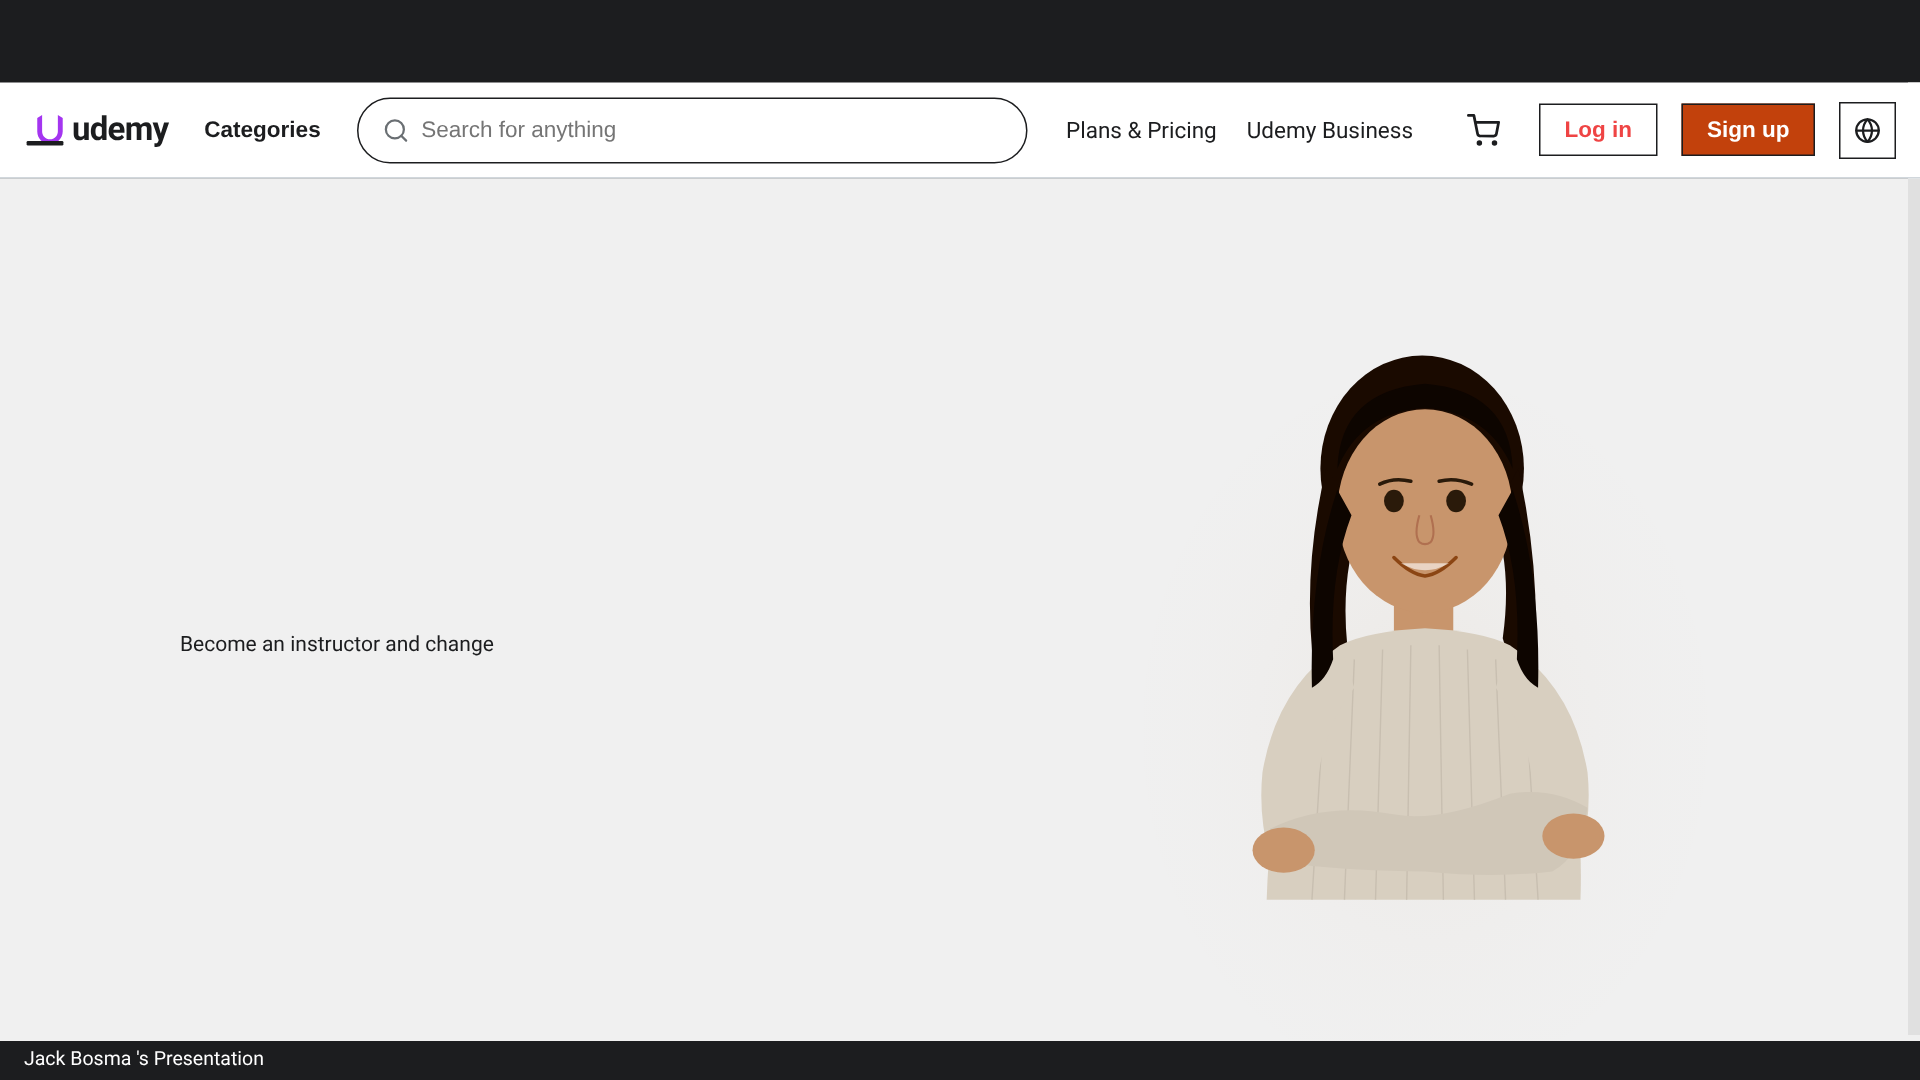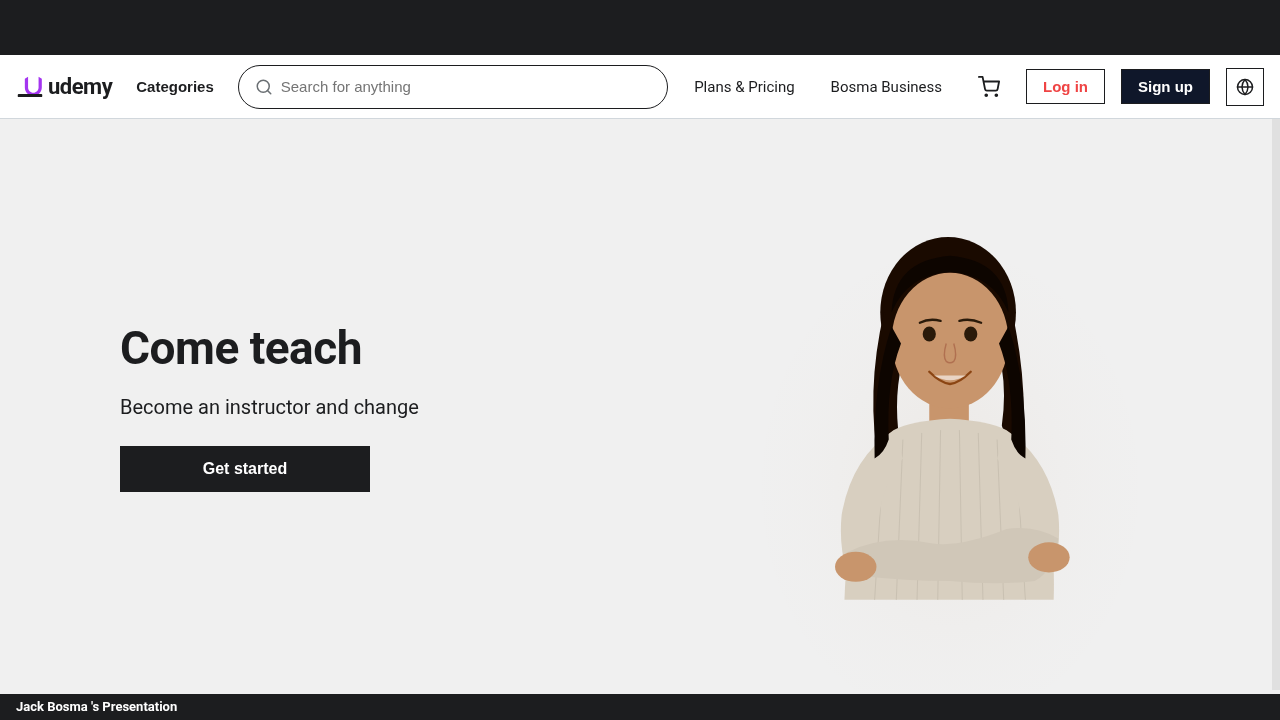--- a/index.html
+++ b/index.html
@@ -92,21 +92,21 @@
       outline: none;
       font-size: 15px;
       color: #c2410c;
       flex: 1;
       background: transparent;
     }
 
     .nav-links {
       display: flex;
       align-items: center;
-      gap: 16px;
+      gap: 0;
       flex-shrink: 0;
     }
 
     .nav-link {
       background: none;
       border: none;
       font-size: 15px;
       color: #1c1d1f;
       cursor: pointer;
       padding: 4px 10px;
@@ -131,21 +131,21 @@
       color: #ef4444;
       font-size: 15px;
       font-weight: 700;
       padding: 8px 16px;
       cursor: pointer;
       white-space: nowrap;
     }
 
     .signup-btn {
       border: 1.5px solid #1c1d1f;
-      background: #0f172a;
+      background: #c2410c;
       color: #fff;
       font-size: 15px;
       font-weight: 700;
       padding: 8px 16px;
       cursor: pointer;
       white-space: nowrap;
     }
 
     .globe-btn {
       background: none;
@@ -179,21 +179,21 @@
     .hero-title {
       font-size: 46px;
       font-weight: 700;
       color: #1c1d1f;
       line-height: 1.2;
       margin-bottom: 16px;
       letter-spacing: -0.5px;
     }
 
     .hero-subtitle {
-      font-size: 20px;
+      font-size: 14px;
       color: #1c1d1f;
       margin-bottom: 24px;
       line-height: 1.5;
     }
 
     .get-started-btn {
       background: #1c1d1f;
       color: #fff;
       border: none;
       padding: 14px 0;
@@ -227,21 +227,20 @@
     }
 
     
     .presentation-bar {
       width: 100%;
       height: 24px;
       background: #1c1d1f;
       display: flex;
       align-items: center;
       padding: 0 16px;
-      font-weight: bold;
     }
 
     .presentation-text {
       color: #fff;
       font-size: 13px;
     }
 
     
     .scrollbar {
       position: absolute;
@@ -285,21 +284,21 @@
       </svg>
     </span>
     <input class="search-input" type="text" placeholder="Search for anything" style="">
   </div>
 
   <div class="nav-links">
     <a class="nav-link" href="#">
       <span>Plans &amp; Pricing</span>
     </a>
     <a class="nav-link" href="#">
-      <span>Bosma Business</span>
+      <span>Udemy Business</span>
     </a>
   </div>
 
   <button class="cart-btn" title="Cart">
     <svg width="22" height="22" viewBox="0 0 24 24" fill="none" stroke="currentColor" stroke-width="2" stroke-linecap="round" stroke-linejoin="round">
       <circle cx="9" cy="21" r="1"></circle>
       <circle cx="20" cy="21" r="1"></circle>
       <path d="M1 1h4l2.68 13.39a2 2 0 0 0 2 1.61h9.72a2 2 0 0 0 2-1.61L23 6H6"></path>
     </svg>
   </button>
@@ -313,26 +312,25 @@
       <line x1="2" y1="12" x2="22" y2="12"></line>
       <path d="M12 2a15.3 15.3 0 0 1 4 10 15.3 15.3 0 0 1-4 10 15.3 15.3 0 0 1-4-10 15.3 15.3 0 0 1 4-10z"></path>
     </svg>
   </button>
 
 </nav>
 
 <section class="hero">
   <div class="hero-content">
     <h1 class="hero-title">
-      <span>Come teach</span><br>
+      <br>
     </h1>
     <p class="hero-subtitle">
       <span>Become an instructor and change</span><br>
     </p>
-    <button class="get-started-btn">Get started</button>
   </div>
 
   <div class="hero-image-area">
     <svg class="person-figure" viewBox="0 0 400 520" xmlns="http://www.w3.org/2000/svg">
 
       <defs>
         <radialGradient id="bgGrad" cx="50%" cy="50%" r="60%">
           <stop offset="0%" style="stop-color:#e8e0d8;stop-opacity:1"></stop>
           <stop offset="100%" style="stop-color:#f0f0f0;stop-opacity:0"></stop>
         </radialGradient>

